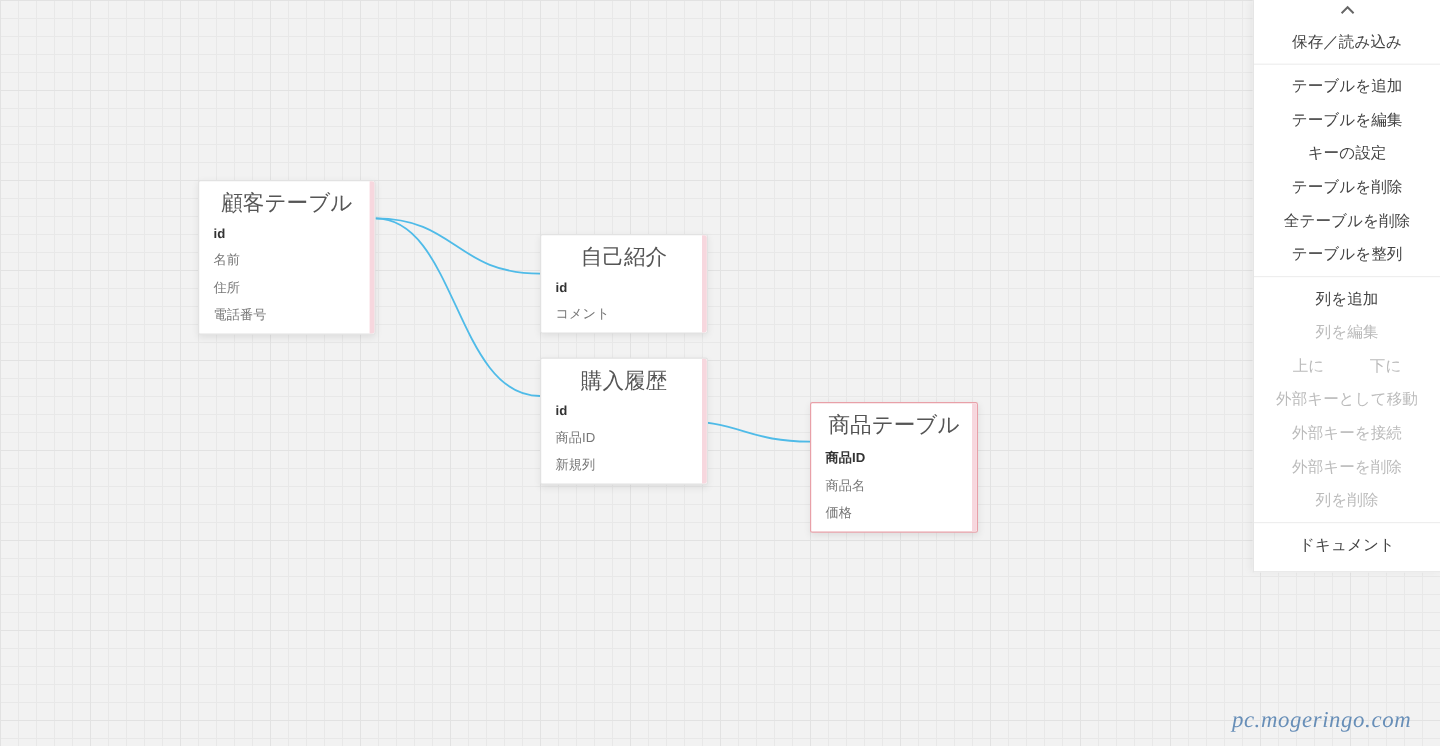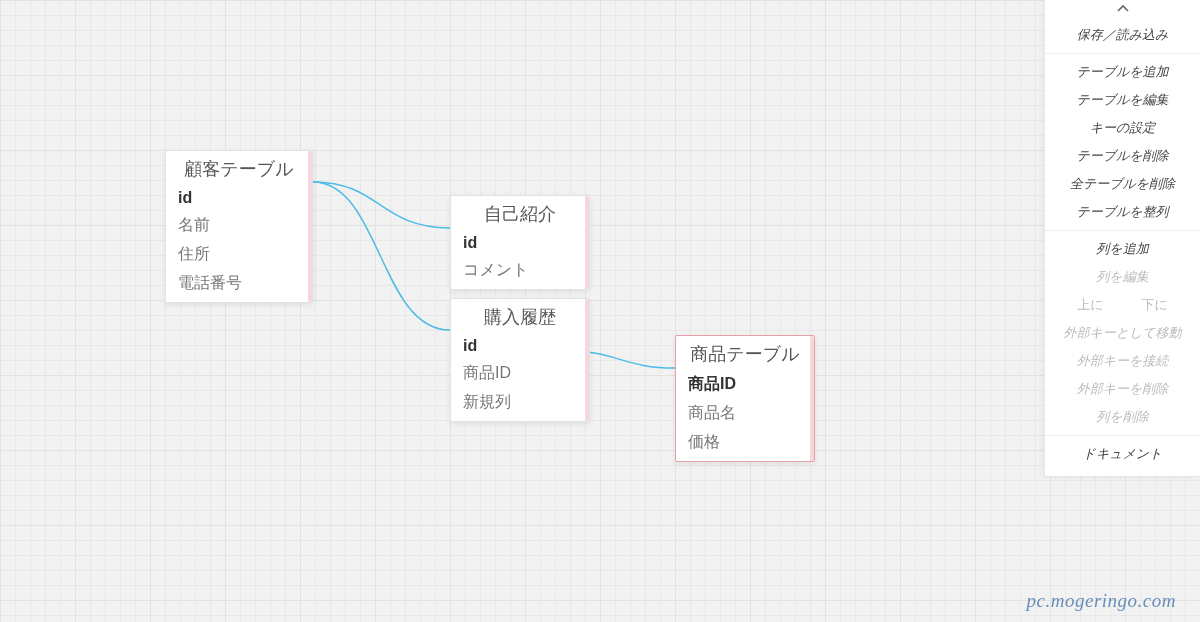--- a/index.html
+++ b/index.html
@@ -58,21 +58,21 @@
     border-color: #e8a0a8;
   }
   .table .title {
     text-align: center;
     padding: 6px 10px 4px;
     font-size: 18px;
     color: #555;
   }
   .table .row {
     padding: 4px 12px;
-    font-size: 16px;
+    font-size: 11px;
     color: #777;
     position: relative;
   }
   .table .row.key {
     font-weight: bold;
     color: #333;
   }
   .table .row:last-child { padding-bottom: 8px; }
 
   
@@ -97,21 +97,20 @@
   .sidebar .group {
     border-bottom: 1px solid #eee;
     padding: 4px 0;
   }
   .sidebar .group:last-child { border-bottom: none; padding-bottom: 8px; }
   .sidebar .item {
     text-align: center;
     padding: 5px 14px;
     cursor: pointer;
     white-space: nowrap;
-    font-style: italic;
   }
   .sidebar .item.disabled {
     color: #bbb;
     cursor: default;
   }
   .sidebar .pair {
     display: flex;
     justify-content: center;
     gap: 30px;
     align-items: center;

